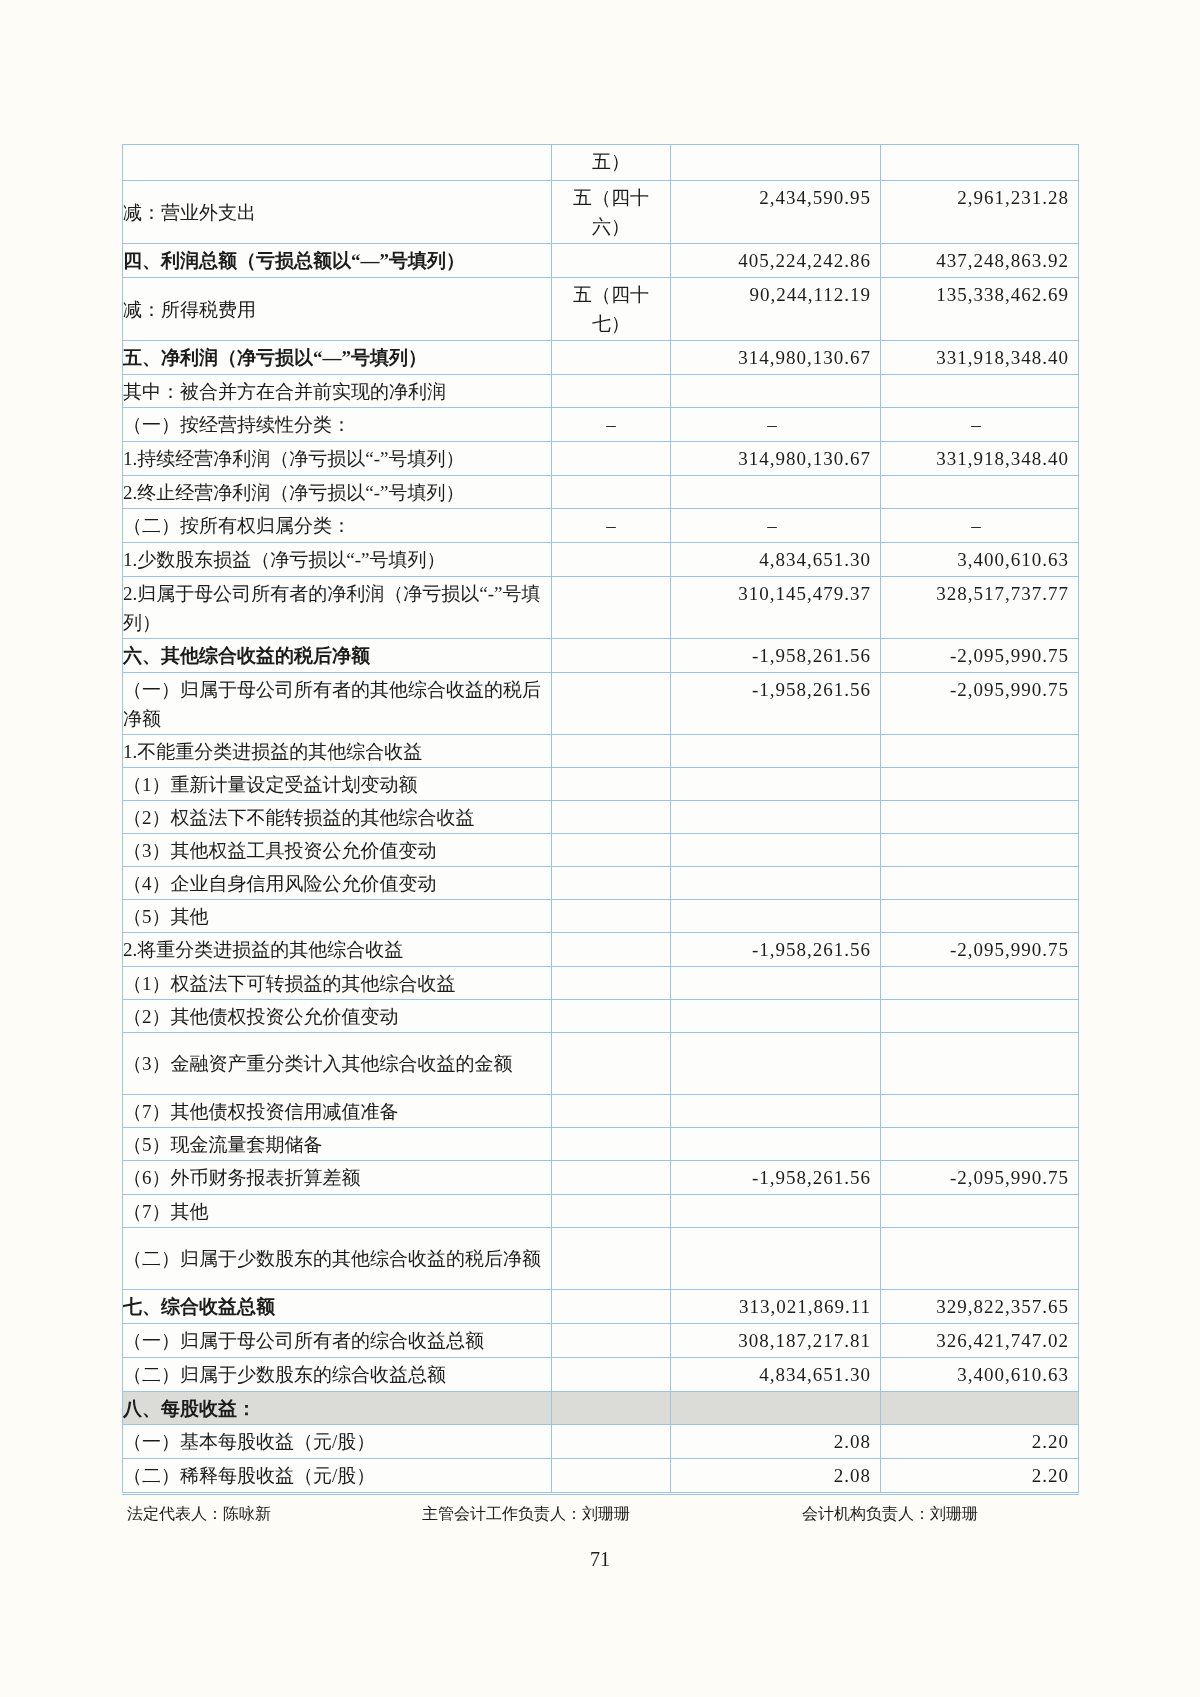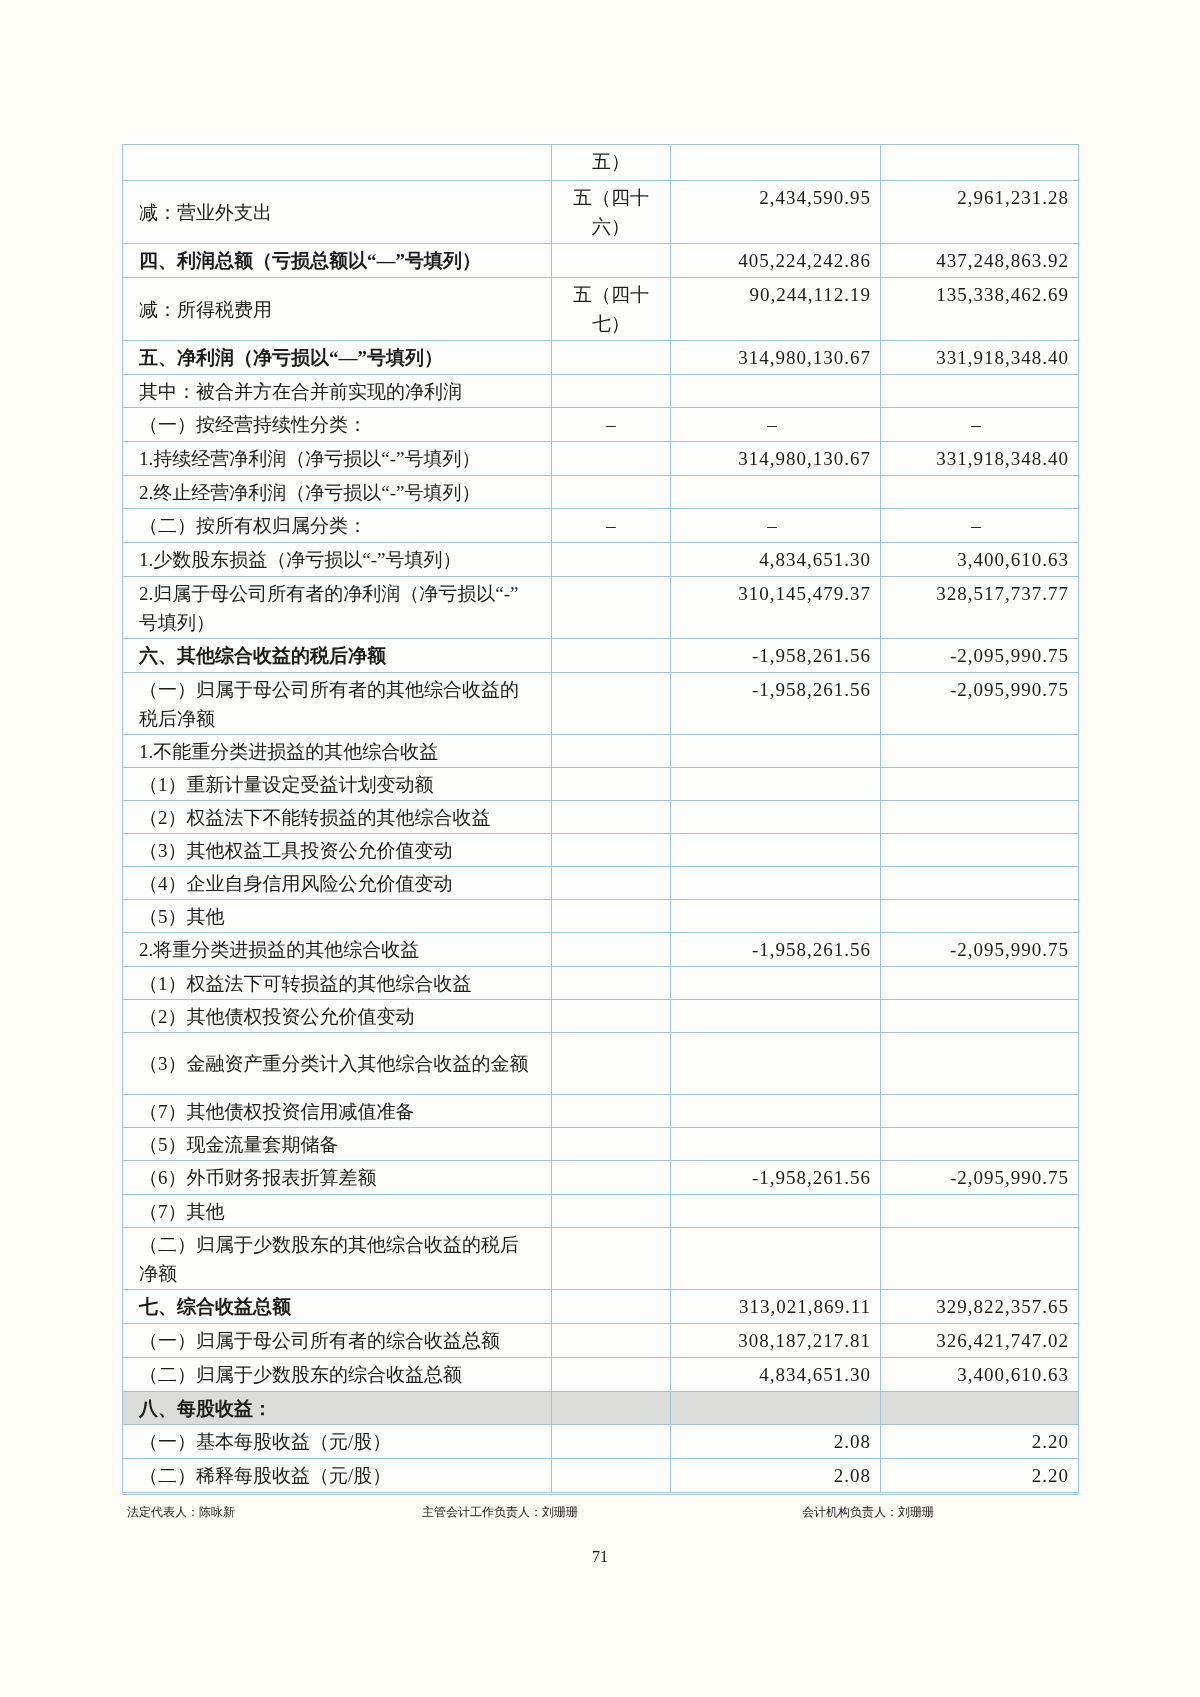--- a/index.html
+++ b/index.html
@@ -28,49 +28,49 @@
   }
   col.c1{width:429px}
   col.c2{width:119px}
   col.c3{width:210px}
   col.c4{width:198px}
   tr.row-s{height:33px}
   tr.row-d{height:62px}
   tr.row-p{height:36px}
   td.c-label{
     background:var(--cell-grey);
-    padding:1px 16px;
+    padding:1px 0;
     vertical-align:middle;
     line-height:29px;
     text-align:left;
   }
   td.c-note{
     text-align:center;vertical-align:top;
     padding:2px 14px;line-height:29px;
   }
   td.c-val{
     text-align:right;vertical-align:top;
     padding:2px 9px 2px 2px;line-height:29px;
     letter-spacing:1px;
   }
   td.dash{text-align:center;letter-spacing:0;}
   td.bold{font-weight:bold;}
   tr.grey-all td{background:var(--cell-grey);}
   table.grid tr:last-child td{border-bottom:3px double var(--border-blue);}
   .footer{
     position:absolute;left:0;top:1504px;width:1200px;height:30px;
-    font-size:12px;
+    font-size:16px;
   }
   .footer span{position:absolute;white-space:nowrap;}
   .sig-legal{left:127px;}
   .sig-chief{left:422px;}
   .sig-agency{left:802px;text-align:center;}
   .pagenum{
     position:absolute;left:0;top:1548px;width:1200px;
-    text-align:center;font-size:16px;
+    text-align:center;font-size:20px;
   }
 </style>
 </head>
 <body>
 
 <div class="page">
 
   <table class="grid">
     <colgroup>
       <col class="c1">

